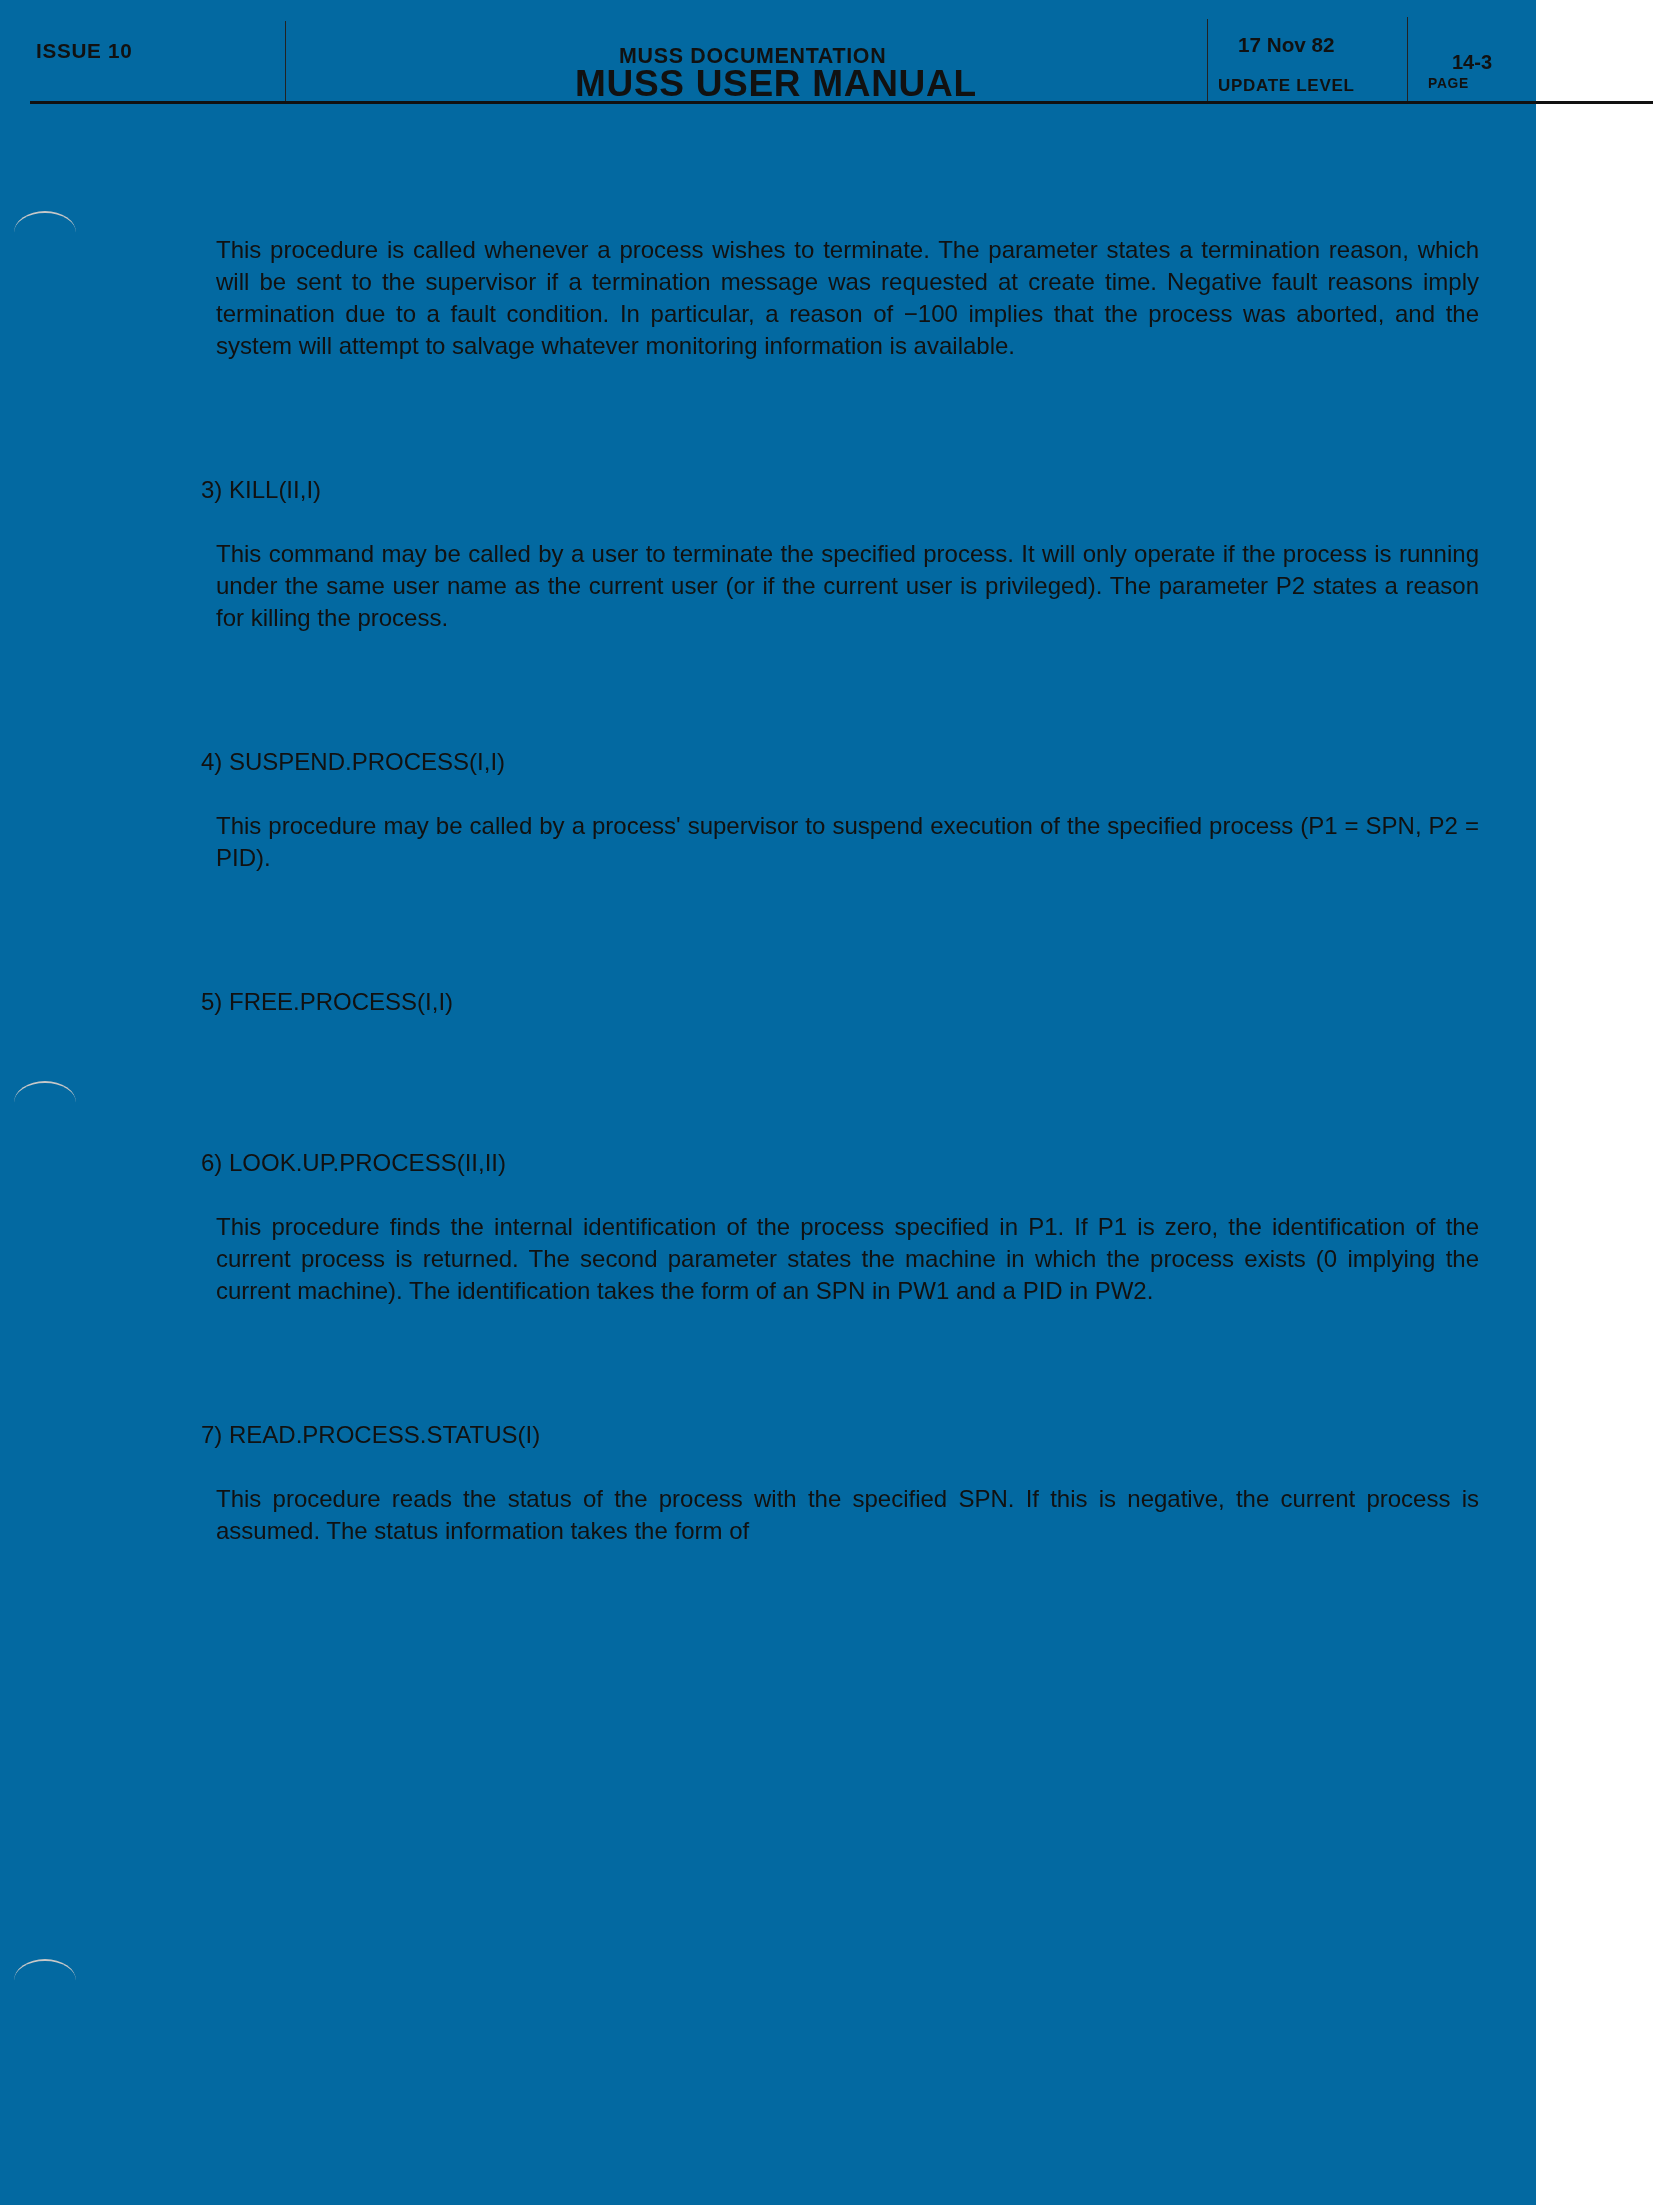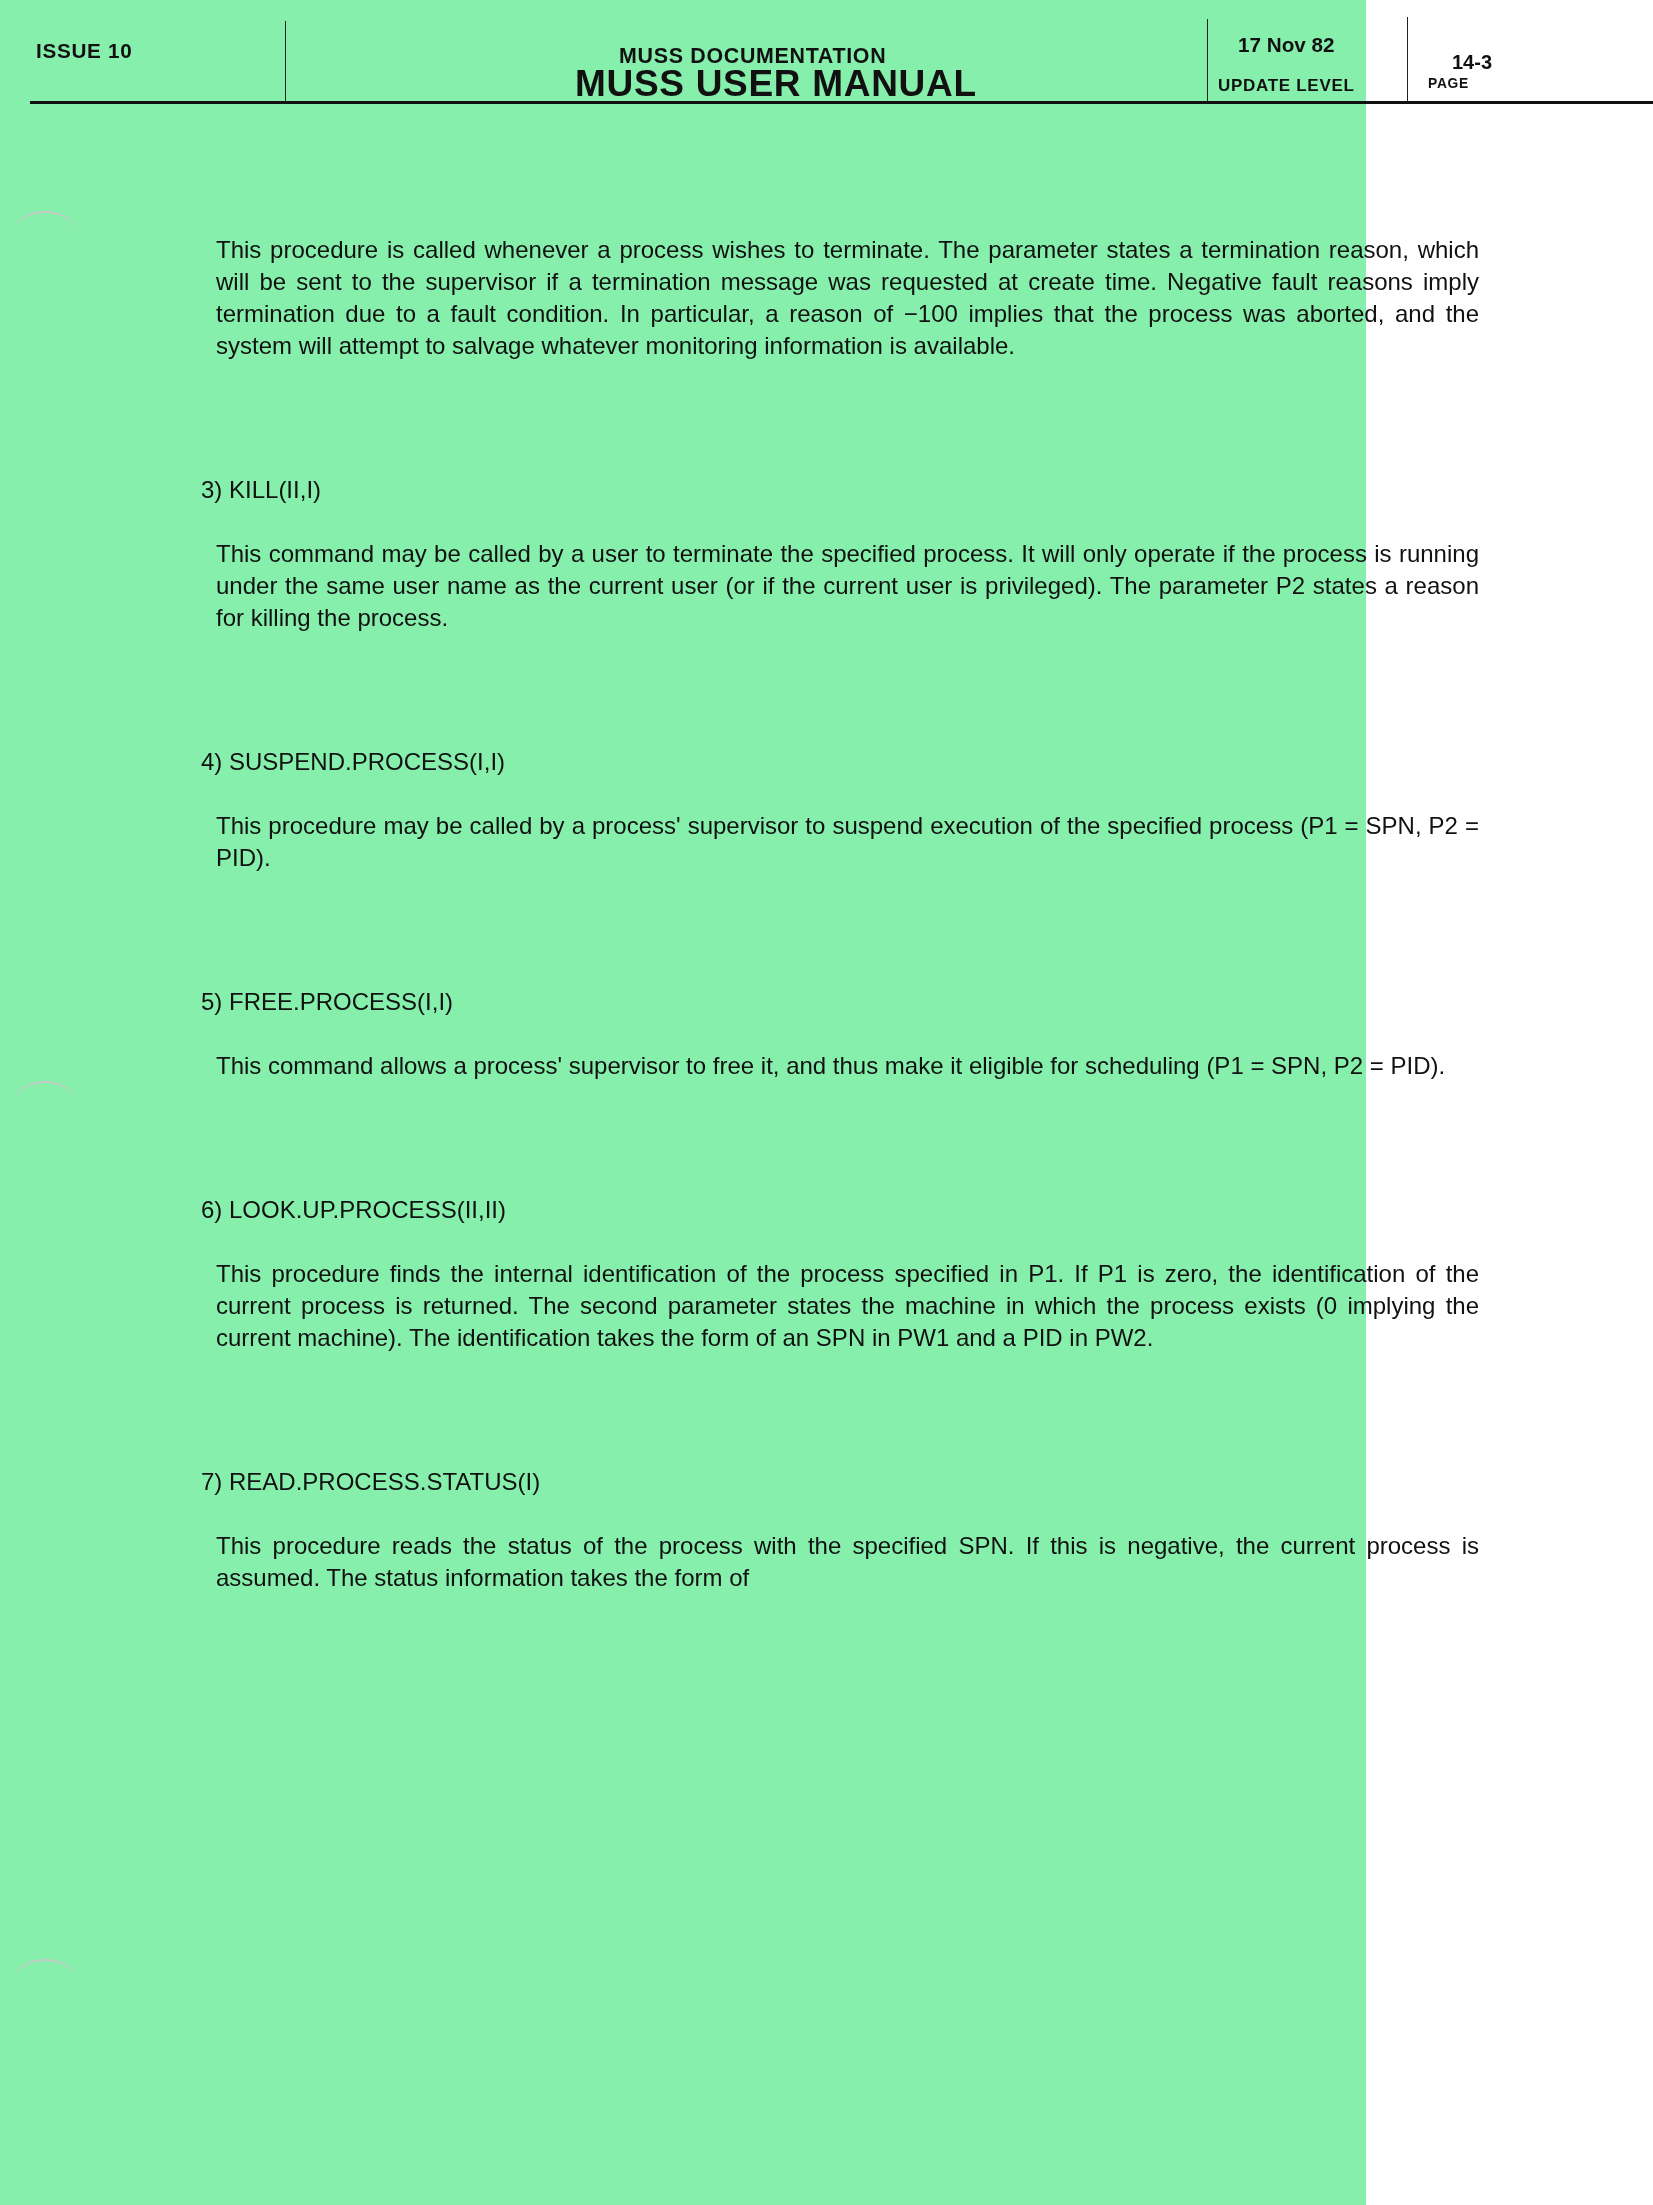--- a/index.html
+++ b/index.html
@@ -1,17 +1,17 @@
 <!DOCTYPE html>
 <html style="font-size:11px"><head>
 <meta charset="utf-8">
 <style>
   html, body { margin: 0; padding: 0; background: #ffffff; }
   body { width: 1654px; height: 2205px; position: relative; overflow: hidden; color: #111; }
-  .page { position: absolute; left: 0; top: 0; width: 1366px; height: 2205px; background: #86efac; text-decoration: underline; }
+  .page { position: absolute; left: 0; top: 0; width: 1536px; height: 2205px; background: #0369a1; text-decoration: underline; }
 
   
   .hdr-rule { position: absolute; left: 30px; top: 101px; width: 1624px; height: 2.8px; background: #111; }
   .vline { position: absolute; width: 1.4px; background: #222; }
   .hdr-text { position: absolute; font-family: "Liberation Sans", sans-serif; font-weight: bold; color: #111; white-space: nowrap; }
   .issue { left: 36px; top: 39px; font-size: 20.7px; letter-spacing: 0.7px; }
   .doc-series { left: 575px; top: 44px; font-size: 21.4px; letter-spacing: 0.7px; margin-left: 44px; }
   .doc-title { left: 575px; top: 63px; font-size: 37px; letter-spacing: 0.7px; }
   .date { left: 1238px; top: 33px; font-size: 20.7px; }
   .upd-label { left: 1218px; top: 76px; font-size: 17px; letter-spacing: 0.7px; }
@@ -65,21 +65,20 @@
     <div class="gap-lg"></div>
 
     <div class="section">
       <p class="heading">4) SUSPEND.PROCESS(I,I)</p>
       <p class="para">This procedure may be called by a process' supervisor to suspend execution of the specified process (P1 = SPN, P2 = PID).</p>
     </div>
     <div class="gap-lg"></div>
 
     <div class="section">
       <p class="heading">5) FREE.PROCESS(I,I)</p>
-      <p class="para">This command allows a process' supervisor to free it, and thus make it eligible for scheduling (P1 = SPN, P2 = PID).</p>
     </div>
     <div class="gap-lg"></div>
 
     <div class="section">
       <p class="heading">6) LOOK.UP.PROCESS(II,II)</p>
       <p class="para">This procedure finds the internal identification of the process specified in P1. If P1 is zero, the identification of the current process is returned. The second parameter states the machine in which the process exists (0 implying the current machine). The identification takes the form of an SPN in PW1 and a PID in PW2.</p>
     </div>
     <div class="gap-lg"></div>
 
     <div class="section">

